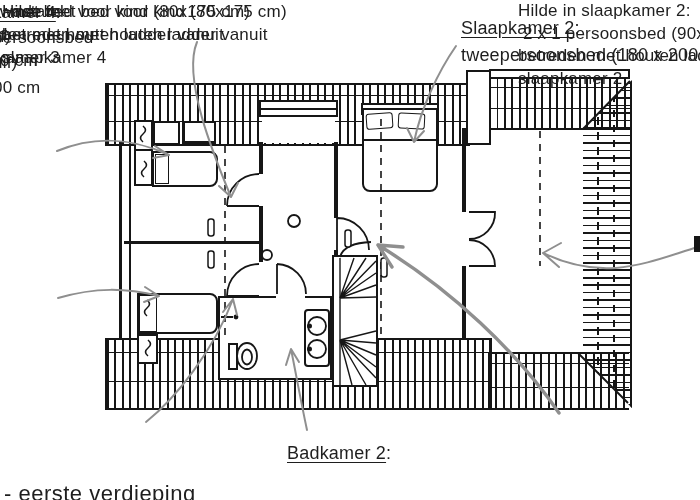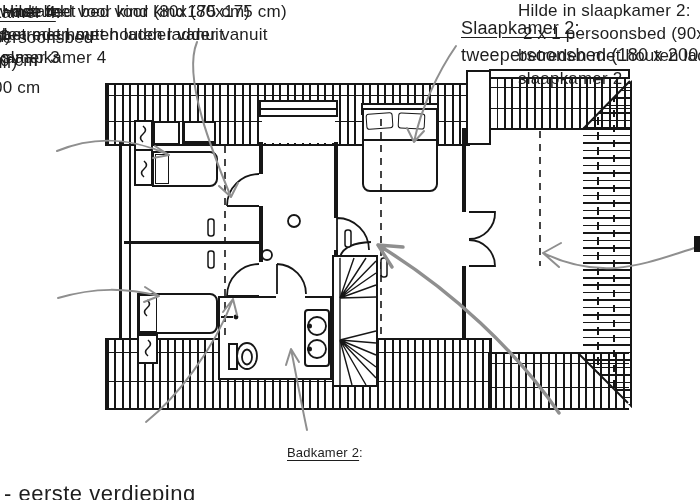--- a/index.html
+++ b/index.html
@@ -8,21 +8,21 @@
   .abs{position:absolute;}
   
   .note{position:absolute;font-size:17px;line-height:23px;letter-spacing:.2px;white-space:nowrap;}
   .note .u{text-decoration:underline;text-underline-offset:3px;}
   .tl{left:0;top:12;}
   .tl .l1{margin-left:10px;} .tl .l2{margin-left:-2px;} .tl .l3{margin-left:-3px;}
   .tr{left:461px;top:15,;top:15px;font-size:18px;line-height:27px;}
   .ml{left:0;top:147;line-height:24.5px;}
   .ll{left:-7px;top:286;line-height:25px;}
   .bl{left:2px;top:415;line-height:23px;}
-  .bc{left:287px;top:440px;font-size:13px;line-height:26px;}
+  .bc{left:287px;top:440px;font-size:18px;line-height:26px;}
   .br{left:518px;top:417;line-height:22.5px;}
   .br .l2{margin-left:5px;}
   .caption{left:4px;top:482px;font-size:22px;letter-spacing:.5px;}
   
   .hatchV{background-image:
       repeating-linear-gradient(90deg,#161616 0 1.6px,transparent 1.6px 7.5px),
       linear-gradient(#161616,#161616),
       linear-gradient(#161616,#161616);
     background-size:auto 100%,100% 1.4px,100% 1.4px;
     background-position:0 0,0 18%,0 62%;

